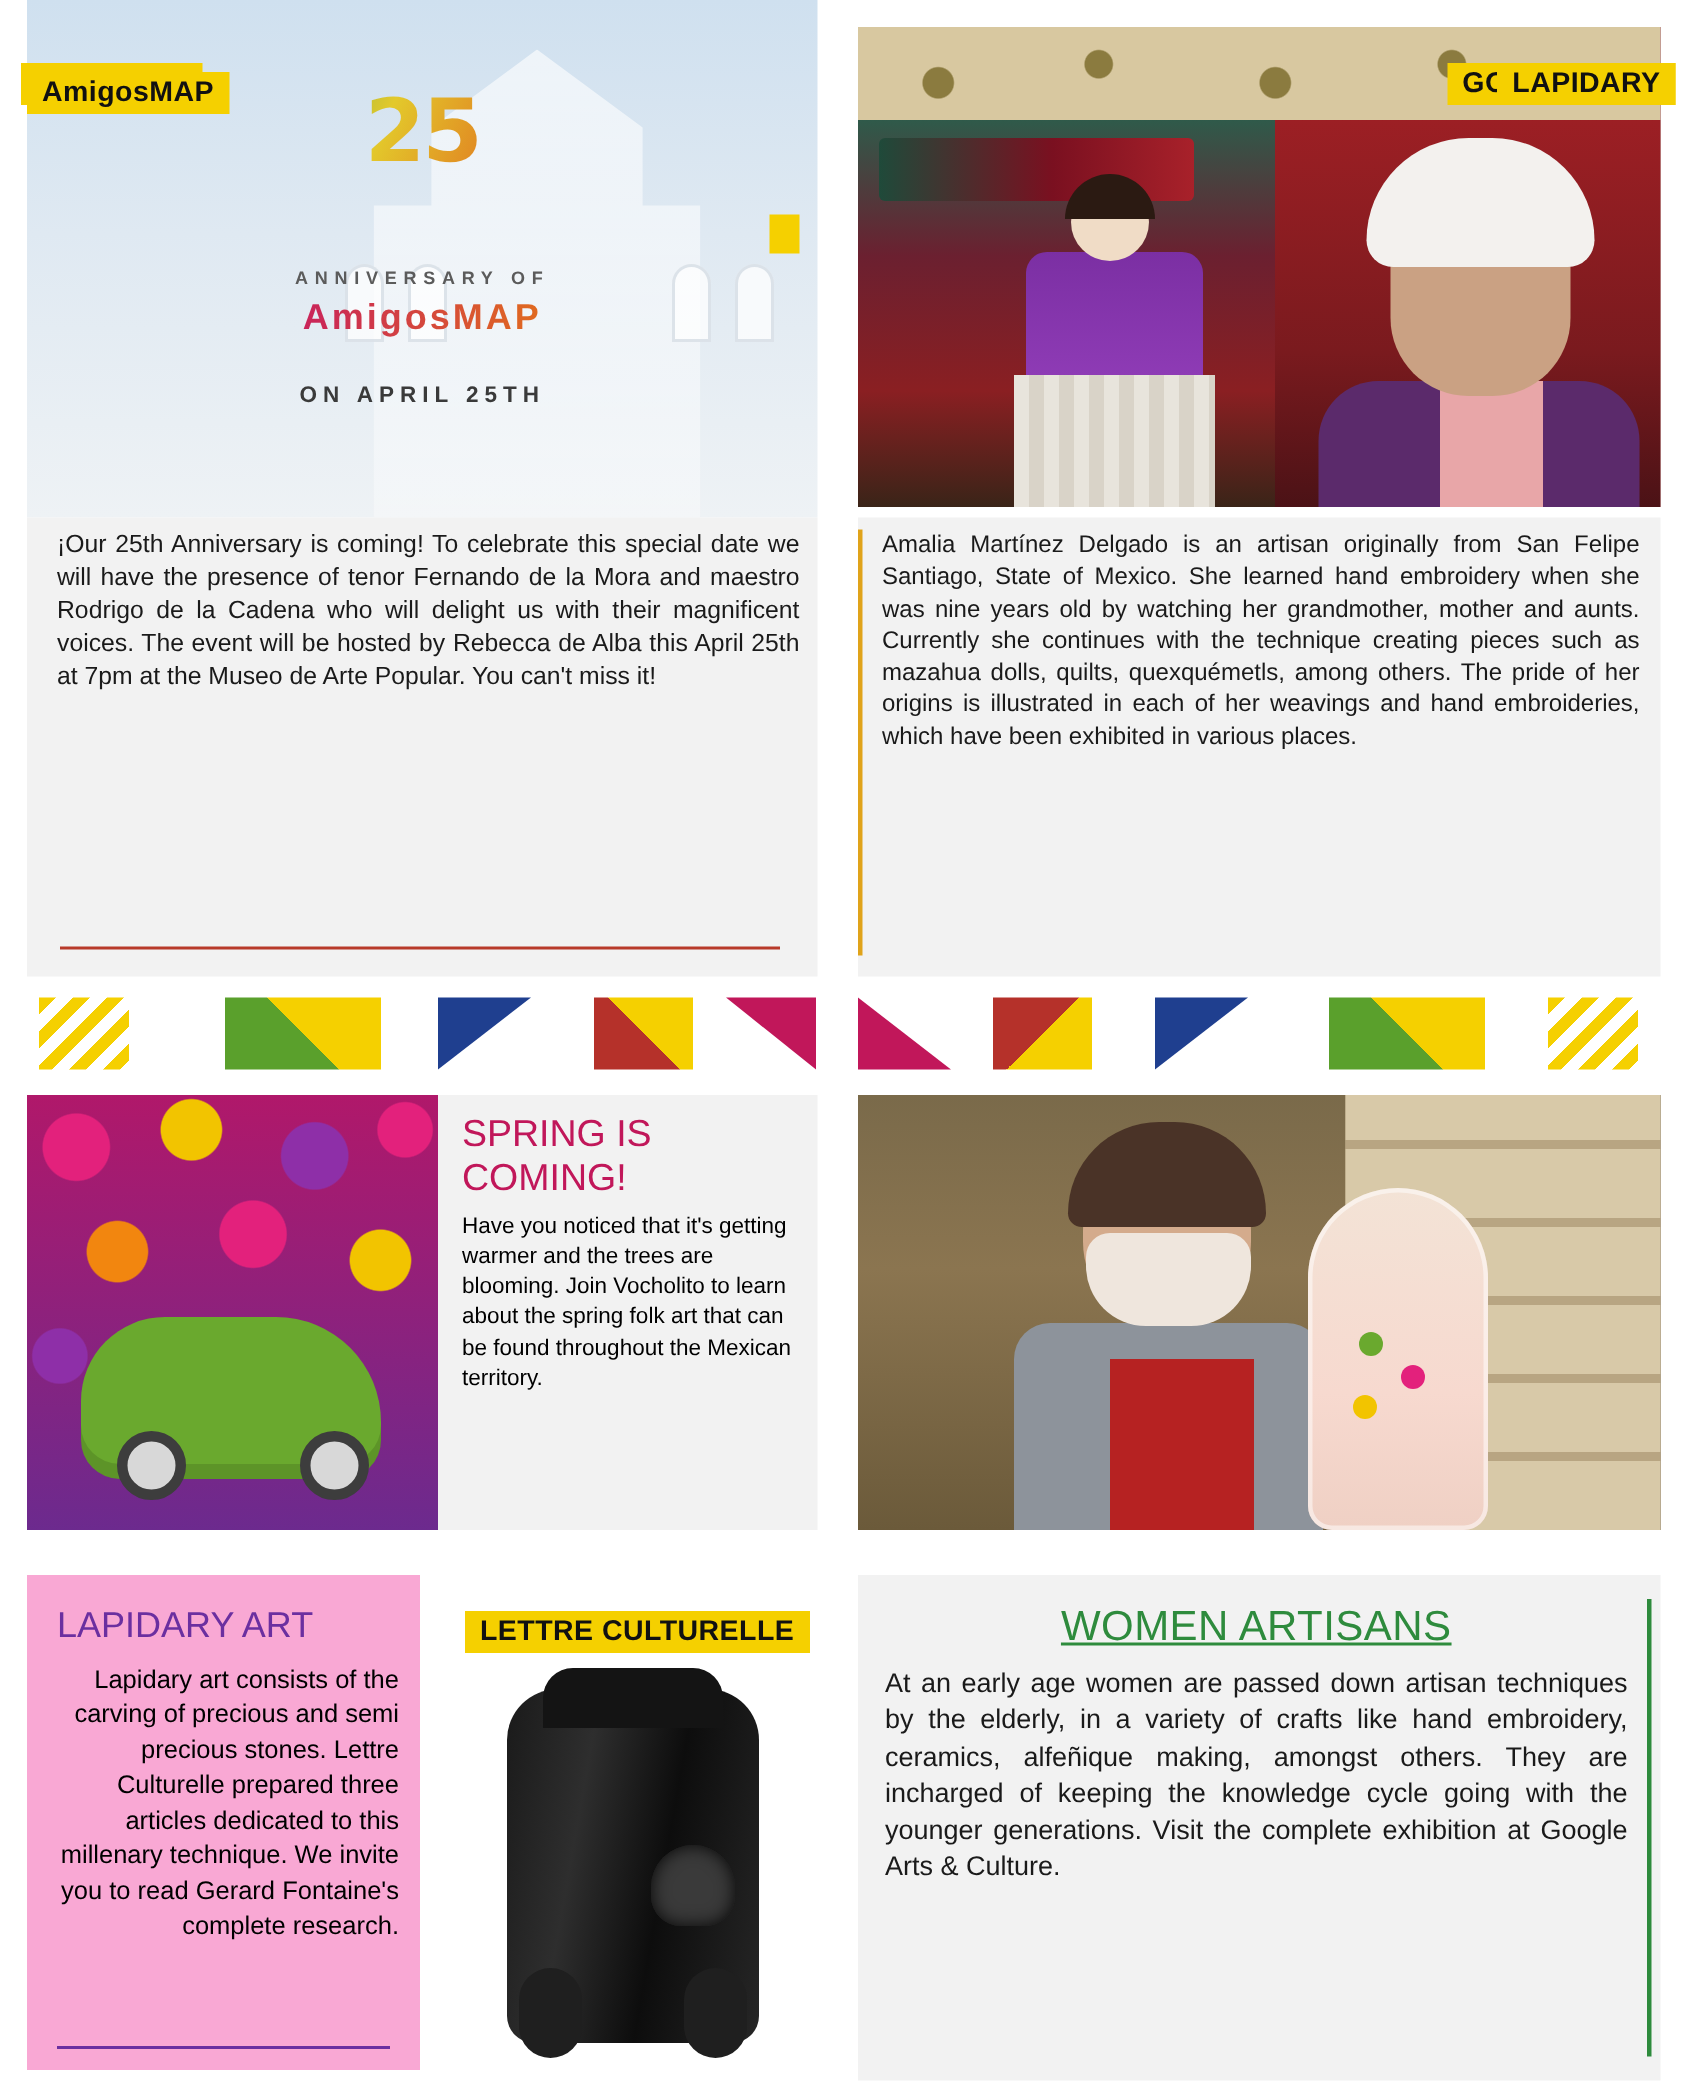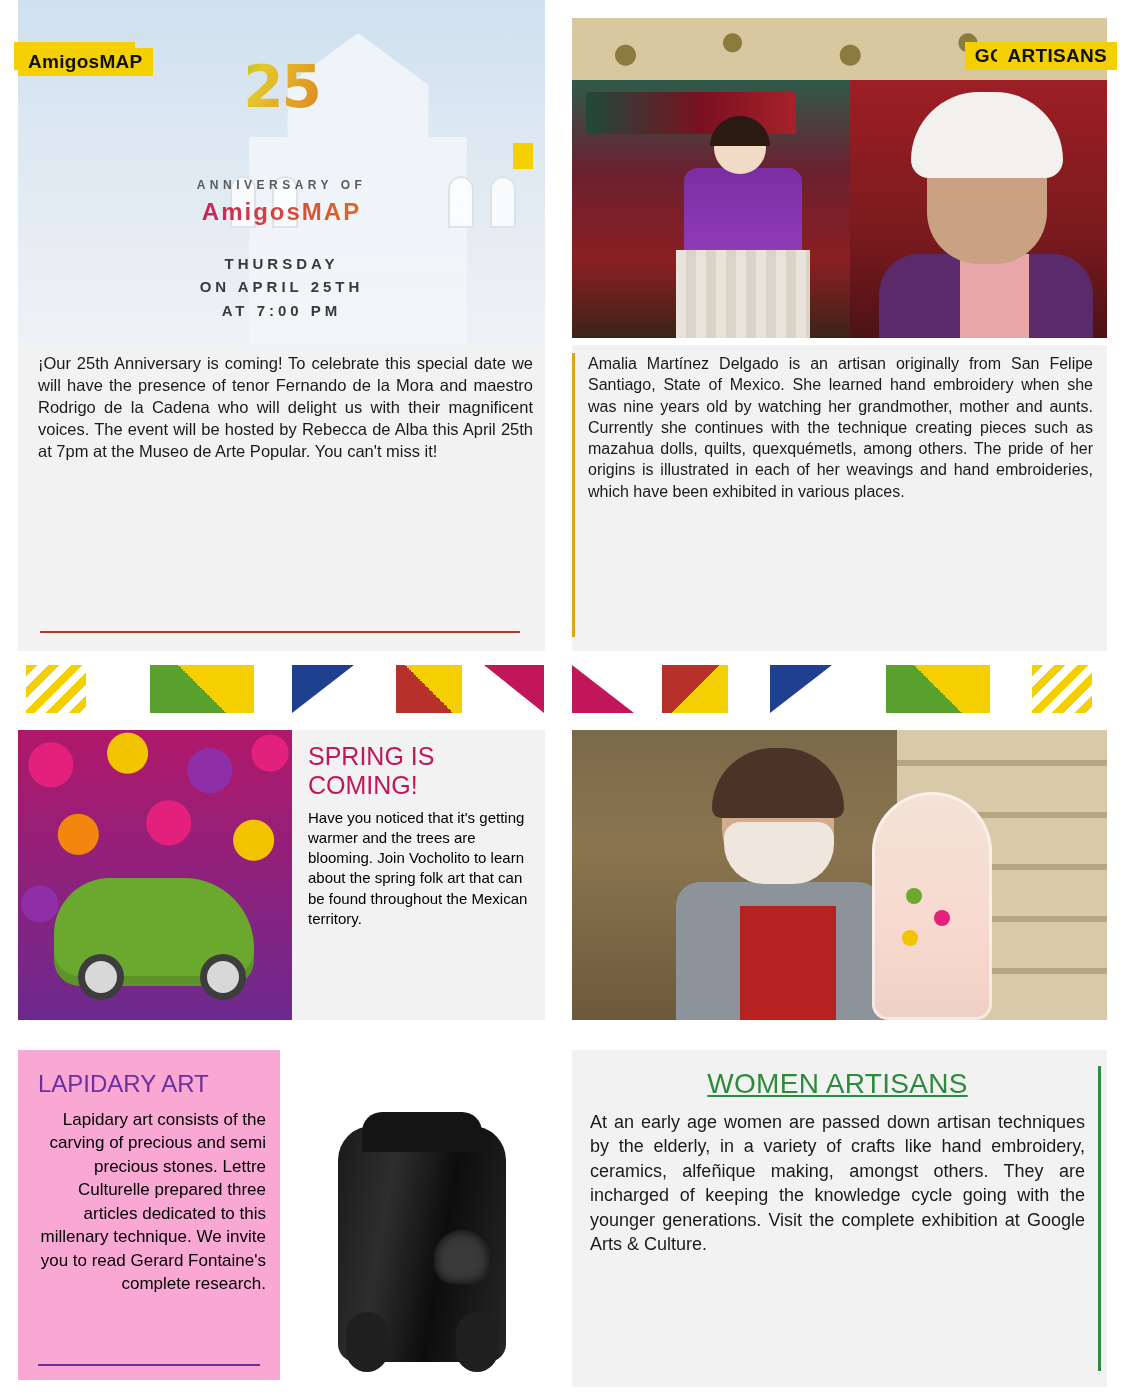--- a/index.html
+++ b/index.html
@@ -333,23 +333,21 @@
   <div class="hero">
     <div class="church"></div>
     <div class="window" style="left:212px;top:176px"></div>
     <div class="window" style="left:254px;top:176px"></div>
     <div class="window" style="left:430px;top:176px"></div>
     <div class="window" style="left:472px;top:176px"></div>
     <div class="hero-25">25</div>
     <div class="hero-anniv">ANNIVERSARY OF</div>
     <div class="hero-amigos">AmigosMAP</div>
     <div class="hero-date">
-      <div>THURSDAY</div>
       <div>ON APRIL 25TH</div>
-      <div>AT 7:00 PM</div>
     </div>
   </div>
   <div class="tag amigos-tag">AmigosMAP</div>
   <div class="yellow-sq"></div>
 
   <div class="left-article">
     <p class="body-text">¡Our 25th Anniversary is coming! To celebrate this special date we will have the presence of tenor Fernando de la Mora and maestro Rodrigo de la Cadena who will delight us with their magnificent voices. The event will be hosted by Rebecca de Alba this April 25th at 7pm at the Museo de Arte Popular. You can't miss it!</p>
     <div class="left-rule"></div>
   </div>
 
@@ -359,21 +357,21 @@
     <div class="ap-shelf"></div>
     <div class="ap-doll-body"></div>
     <div class="ap-doll-skirt"></div>
     <div class="ap-doll-head"></div>
     <div class="ap-doll-hair"></div>
     <div class="ap-right"></div>
     <div class="ap-shirt"></div>
     <div class="ap-face"></div>
     <div class="ap-hair"></div>
   </div>
-  <div class="tag artisans-tag">ARTISANS</div>
+  <div class="tag artisans-tag">LAPIDARY</div>
 
   <div class="right-article">
     <div class="vline"></div>
     <p class="body-text">Amalia Martínez Delgado is an artisan originally from San Felipe Santiago, State of Mexico. She learned hand embroidery when she was nine years old by watching her grandmother, mother and aunts. Currently she continues with the technique creating pieces such as mazahua dolls, quilts, quexquémetls, among others. The pride of her origins is illustrated in each of her weavings and hand embroideries, which have been exhibited in various places.</p>
   </div>
 
   <div class="strip" style="left:26px">
     <div class="zz"></div>
   </div>
   <div class="strip" style="left:150px">
@@ -439,20 +437,21 @@
     <div class="lap-rule"></div>
   </div>
 
   <div class="lettre">
     <div class="vase">
       <div class="vase-face"></div>
       <div class="vase-arm" style="left:8px"></div>
       <div class="vase-arm" style="right:8px"></div>
     </div>
     <div class="vase-neck"></div>
+    <div class="tag lettre-tag">LETTRE CULTURELLE</div>
   </div>
 
   <div class="women">
     <div class="vline"></div>
     <h2>WOMEN ARTISANS</h2>
     <p class="body-text">At an early age women are passed down artisan techniques by the elderly, in a variety of crafts like hand embroidery, ceramics, alfeñique making, amongst others. They are incharged of keeping the knowledge cycle going with the younger generations. Visit the complete exhibition at Google Arts &amp; Culture.</p>
   </div>
 
 </div>
 

